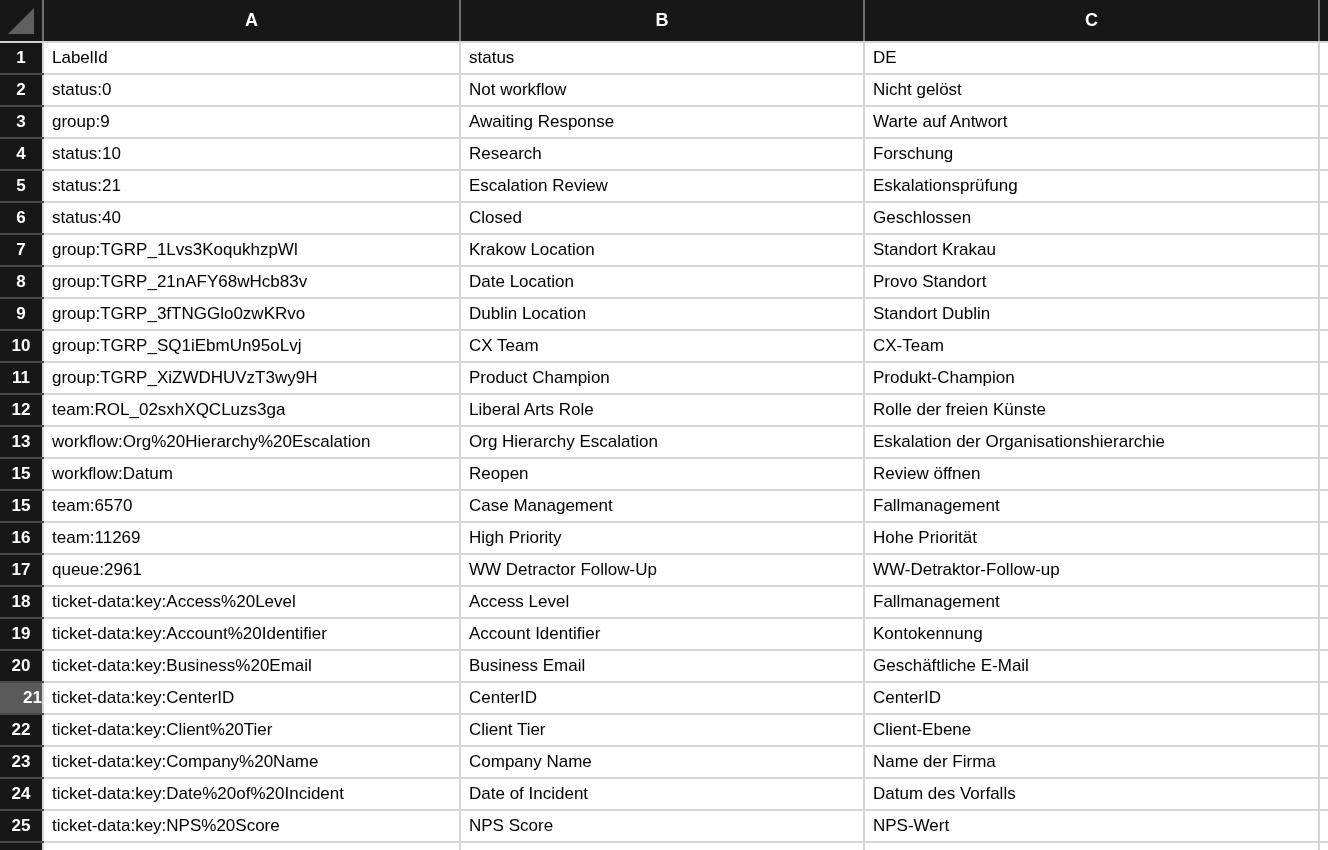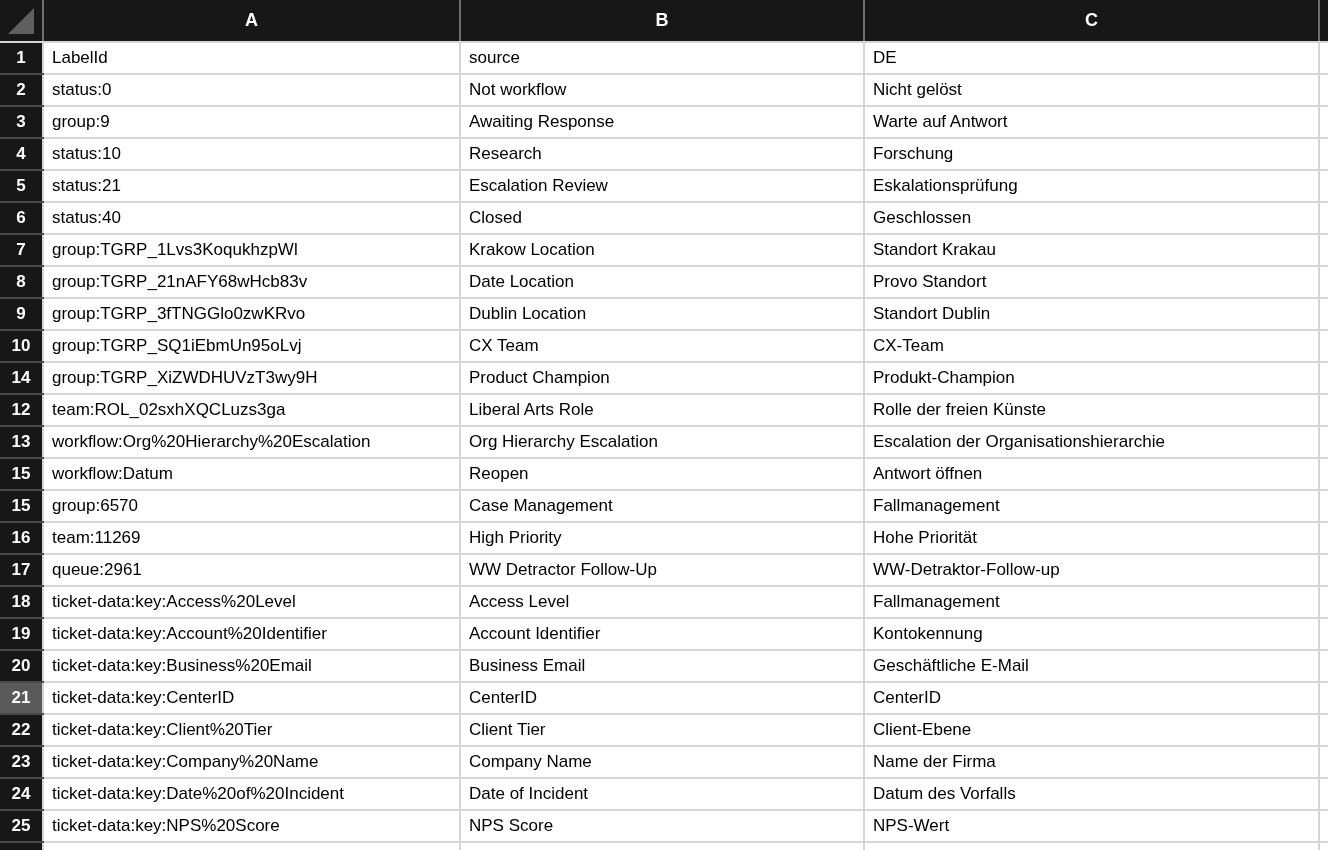--- a/index.html
+++ b/index.html
@@ -42,21 +42,21 @@
     background:var(--header-bg);
     color:var(--header-text);
     font-size:17px;
     font-weight:bold;
     text-align:center;
     vertical-align:middle;
     border-right:2px solid var(--grid);
     border-bottom:2px solid var(--dark-grid);
     padding:0;
   }
-  tbody tr.active th.rownum{background:var(--active-bg);}
+  tbody tr.active th.rownum{background:var(--active-bg);text-align:right;}
   tbody tr{height:32px;}
   tbody td{
     background:var(--cell-bg);
     color:var(--cell-text);
     font-size:17px;
     vertical-align:middle;
     border-right:2px solid var(--grid);
     border-bottom:2px solid var(--grid);
     padding:0 0 0 8px;
     white-space:nowrap;
@@ -91,21 +91,21 @@
       <th>A</th>
       <th>B</th>
       <th>C</th>
       <th></th>
     </tr>
   </thead>
   <tbody id="grid-body">
       <tr>
         <th class="rownum">1</th>
         <td>LabelId</td>
-        <td>source</td>
+        <td>status</td>
         <td>DE</td>
         <td></td>
       </tr>
       <tr>
         <th class="rownum">2</th>
         <td>status:0</td>
         <td>Not workflow</td>
         <td>Nicht gelöst</td>
         <td></td>
       </tr>
@@ -159,50 +159,50 @@
         <td></td>
       </tr>
       <tr>
         <th class="rownum">10</th>
         <td>group:TGRP_SQ1iEbmUn95oLvj</td>
         <td>CX Team</td>
         <td>CX-Team</td>
         <td></td>
       </tr>
       <tr>
-        <th class="rownum">14</th>
+        <th class="rownum">11</th>
         <td>group:TGRP_XiZWDHUVzT3wy9H</td>
         <td>Product Champion</td>
         <td>Produkt-Champion</td>
         <td></td>
       </tr>
       <tr>
         <th class="rownum">12</th>
         <td>team:ROL_02sxhXQCLuzs3ga</td>
         <td>Liberal Arts Role</td>
         <td>Rolle der freien Künste</td>
         <td></td>
       </tr>
       <tr>
         <th class="rownum">13</th>
         <td>workflow:Org%20Hierarchy%20Escalation</td>
         <td>Org Hierarchy Escalation</td>
-        <td>Escalation der Organisationshierarchie</td>
+        <td>Eskalation der Organisationshierarchie</td>
         <td></td>
       </tr>
       <tr>
         <th class="rownum">15</th>
         <td>workflow:Datum</td>
         <td>Reopen</td>
-        <td>Antwort öffnen</td>
+        <td>Review öffnen</td>
         <td></td>
       </tr>
       <tr>
         <th class="rownum">15</th>
-        <td>group:6570</td>
+        <td>team:6570</td>
         <td>Case Management</td>
         <td>Fallmanagement</td>
         <td></td>
       </tr>
       <tr>
         <th class="rownum">16</th>
         <td>team:11269</td>
         <td>High Priority</td>
         <td>Hohe Priorität</td>
         <td></td>

